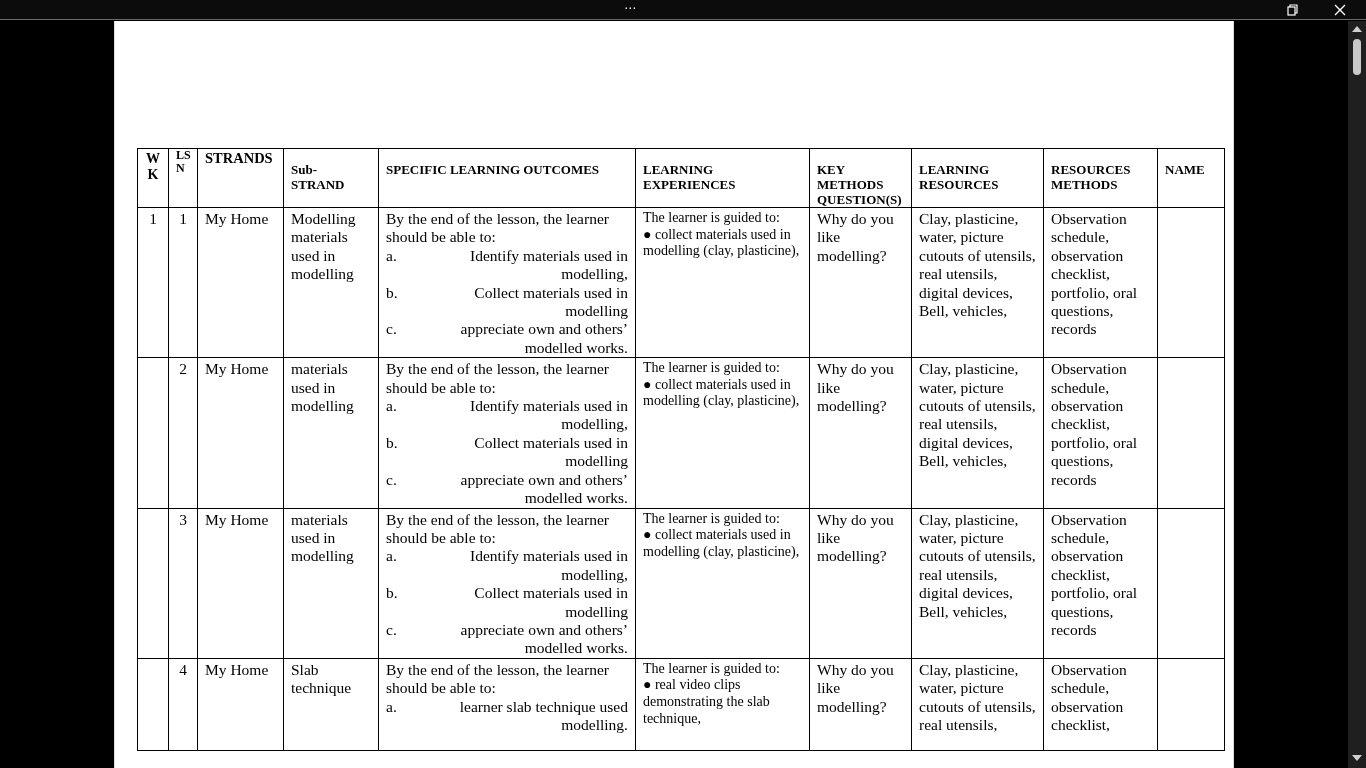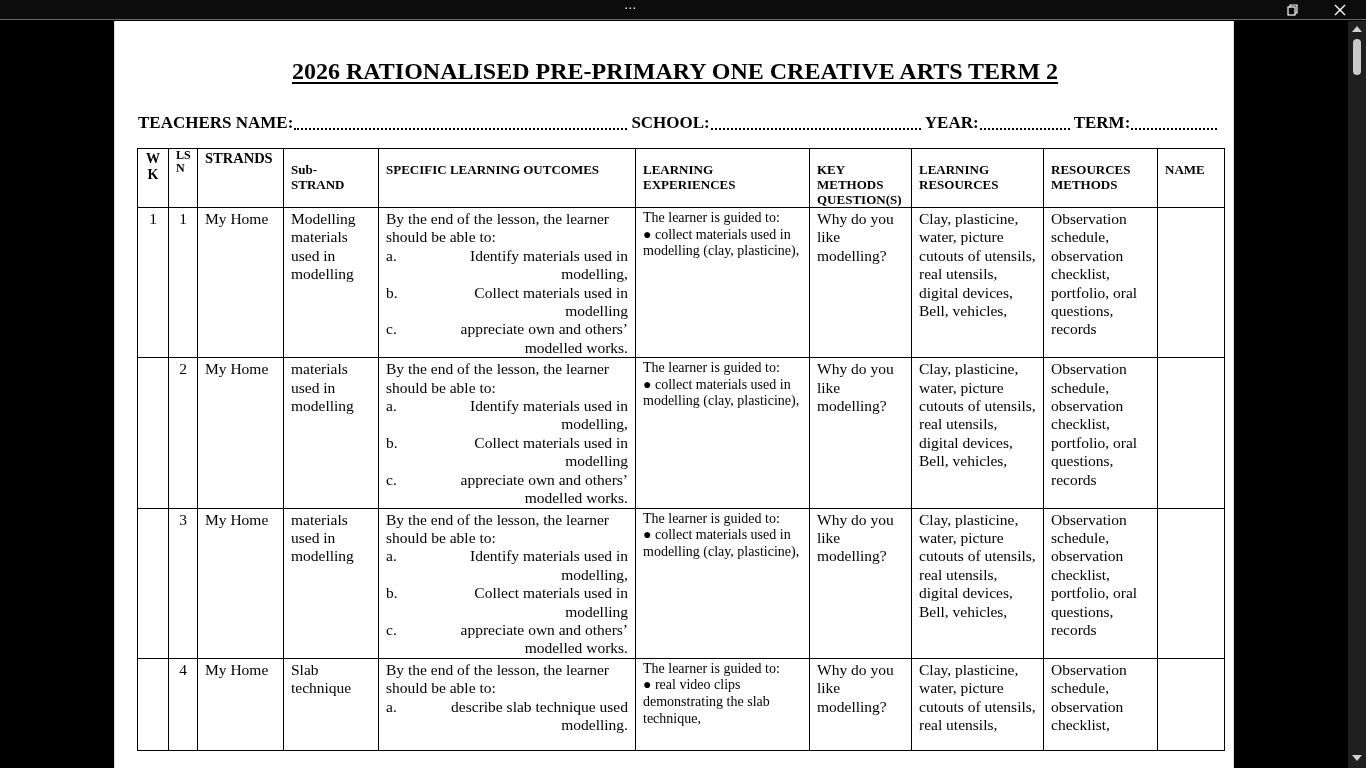--- a/index.html
+++ b/index.html
@@ -101,32 +101,21 @@
     <rect x="3" y="4" width="7" height="8" fill="none" stroke="#fff" stroke-width="1.2"></rect>
     <path d="M5 4 V2 H12 V10 H10" fill="none" stroke="#fff" stroke-width="1.2"></path>
   </svg>
   <svg class="close" viewBox="0 0 14 14">
     <path d="M2 2 L12 12 M12 2 L2 12" stroke="#fff" stroke-width="1.4"></path>
   </svg>
 </div>
 
 <div class="viewer">
   <div class="page">
-    <div class="doc-title">2026 RATIONALISED PRE-PRIMARY ONE CREATIVE ARTS TERM 2</div>
-
-    <div class="meta-row">
-      <span class="lbl">TEACHERS NAME:</span>
-      <span class="dots" style="width:333px"></span>
-      <span class="lbl">SCHOOL:</span>
-      <span class="dots" style="width:210px"></span>
-      <span class="lbl">YEAR:</span>
-      <span class="dots" style="width:90px"></span>
-      <span class="lbl">TERM:</span>
-      <span class="dots" style="width:86px"></span>
-    </div>
+
 
     <table class="scheme">
       <colgroup>
         <col style="width:31px">
         <col style="width:29px">
         <col style="width:86px">
         <col style="width:95px">
         <col style="width:257px">
         <col style="width:174px">
         <col style="width:102px">
@@ -270,21 +259,21 @@
         <tr class="r-short">
           <td class="wk"></td>
           <td class="lsn">4</td>
           <td>My Home</td>
           <td>Slab technique</td>
           <td>
             <span class="outcomes-intro">By the end of the lesson, the learner should be able to:</span>
             <ul class="olist">
               <li>
                   <span class="mk">a.</span>
-                  <span class="tx">describe slab technique used modelling.</span>
+                  <span class="tx">learner slab technique used modelling.</span>
                 </li>
             </ul>
           </td>
           <td class="exp">
             <span class="bullet-line">The learner is guided to:</span>
             <span class="bullet-line">● real video clips demonstrating the slab technique,</span>
           </td>
           <td>Why do you like modelling?</td>
           <td>Clay, plasticine, water, picture cutouts of utensils, real utensils,</td>
           <td>Observation schedule, observation checklist,</td>

